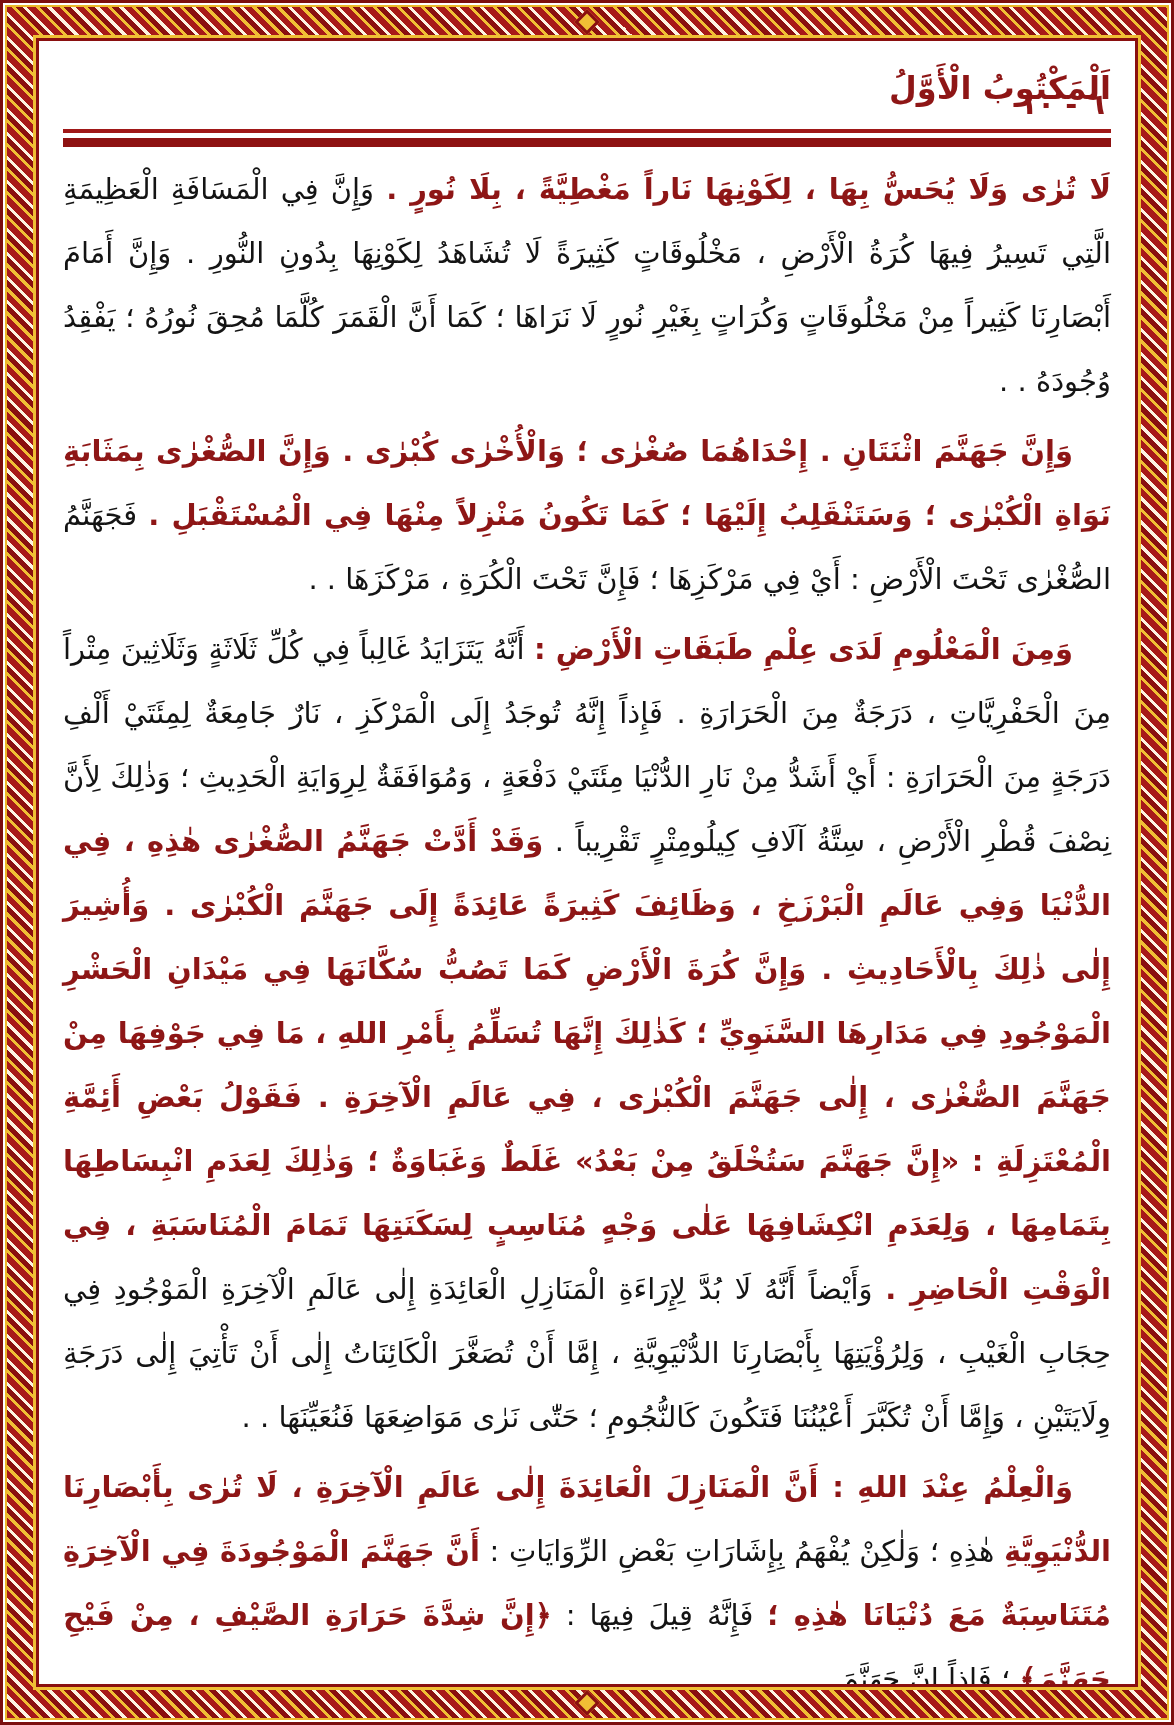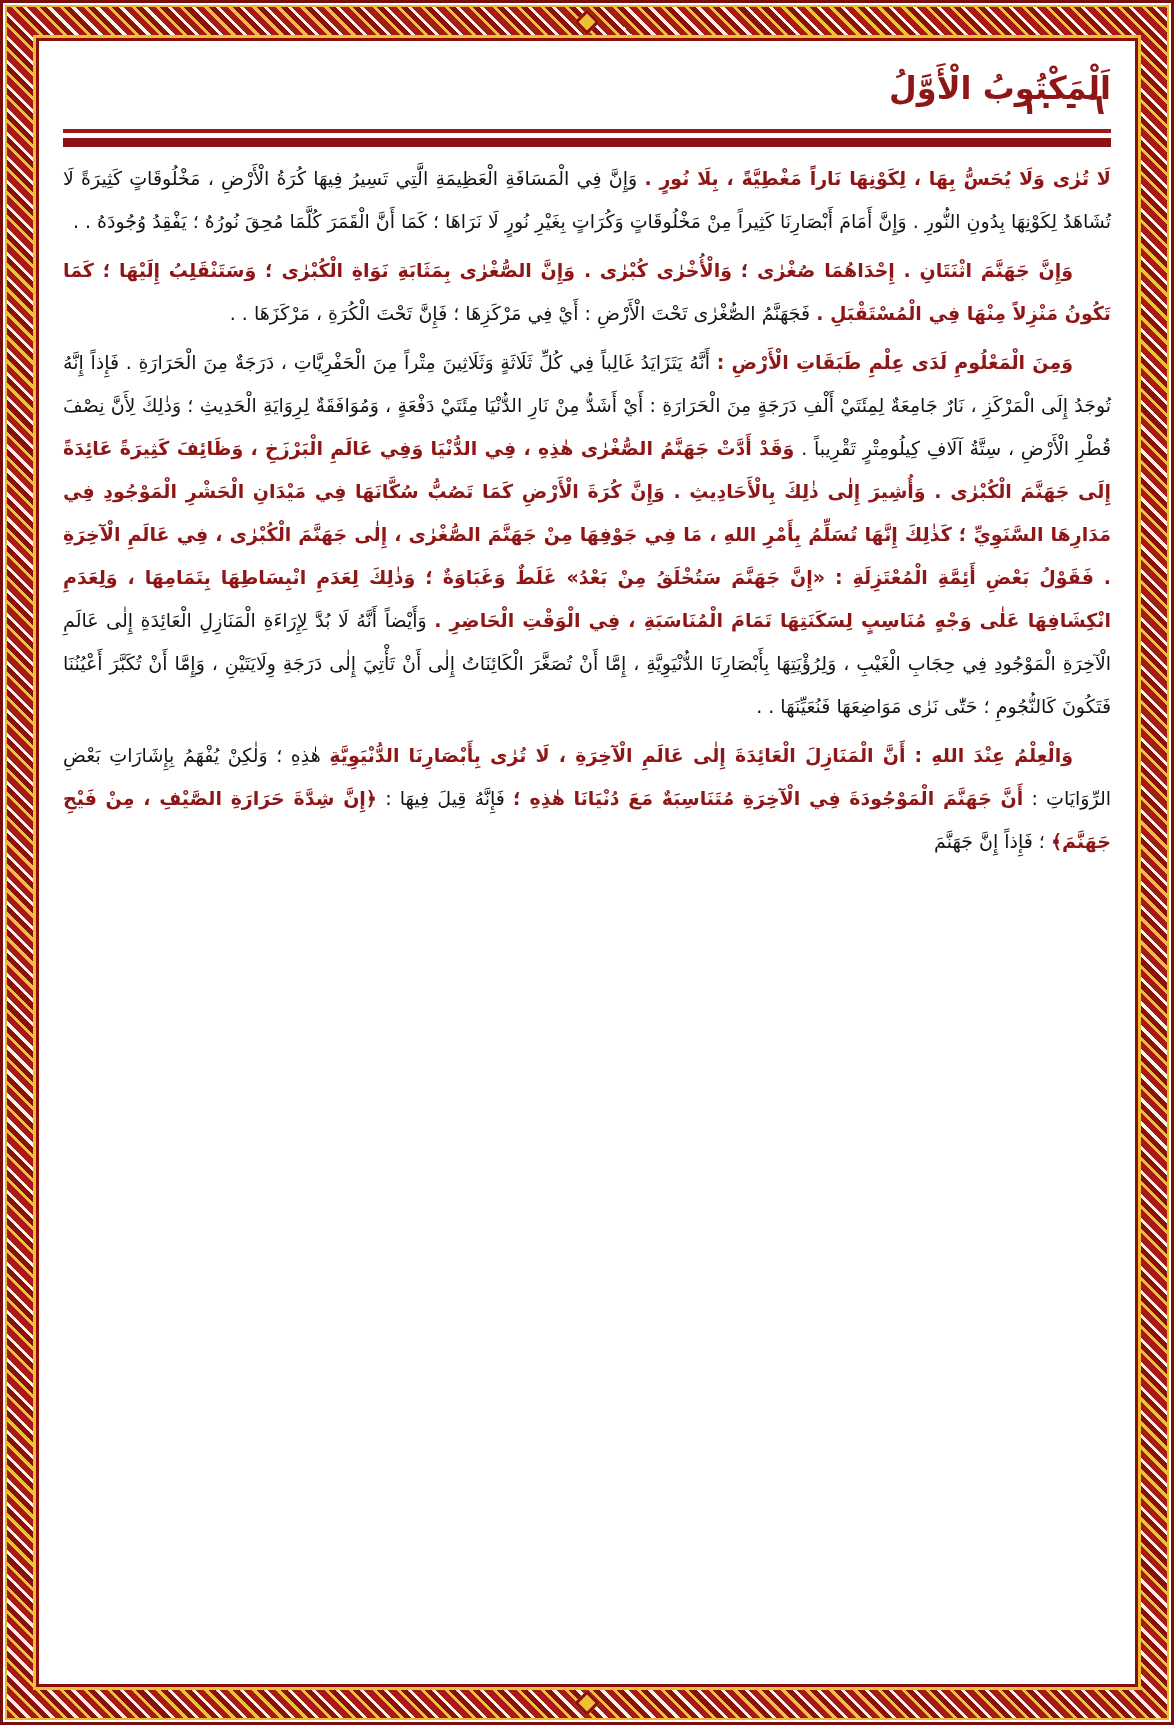--- a/index.html
+++ b/index.html
@@ -55,22 +55,22 @@
     font-size:29px; font-weight:bold; color:#8e1616;
     line-height:62px;
   }
 
   .rule { margin-top:10px; }
   .rule-top { height:4px; background:#a01818; }
   .rule-bottom { height:9px; background:#8e1212; margin-top:5px; }
 
   main.body-text {
     margin-top:10px;
-    font-size:19px;
-    line-height:43px;
+    font-size:29px;
+    line-height:64px;
     text-align:justify;
     color:#141414;
   }
   p.para { margin:0 0 6px; text-indent:38px; }
   p.para.first { text-indent:0; }
 
   .seg-red  { color:#8e1616; font-weight:bold; }
   .seg-black{ color:#141414; font-weight:normal; }
 </style>
 </head>

